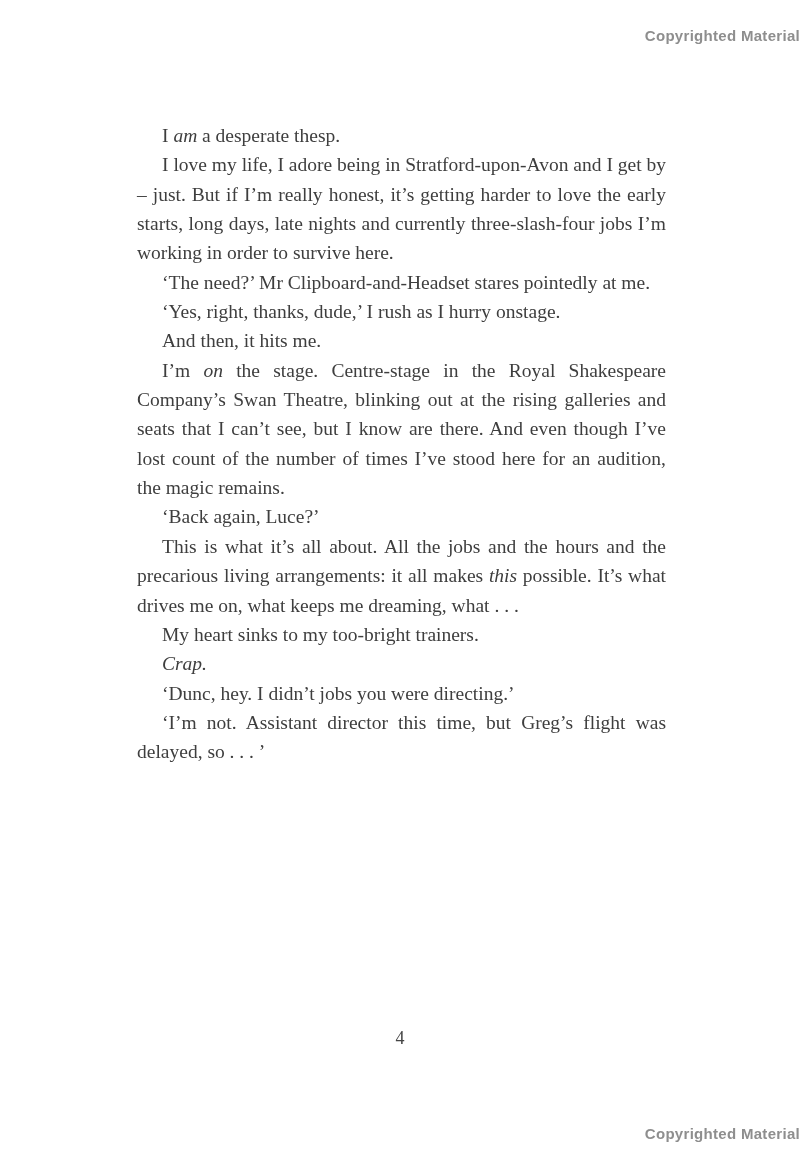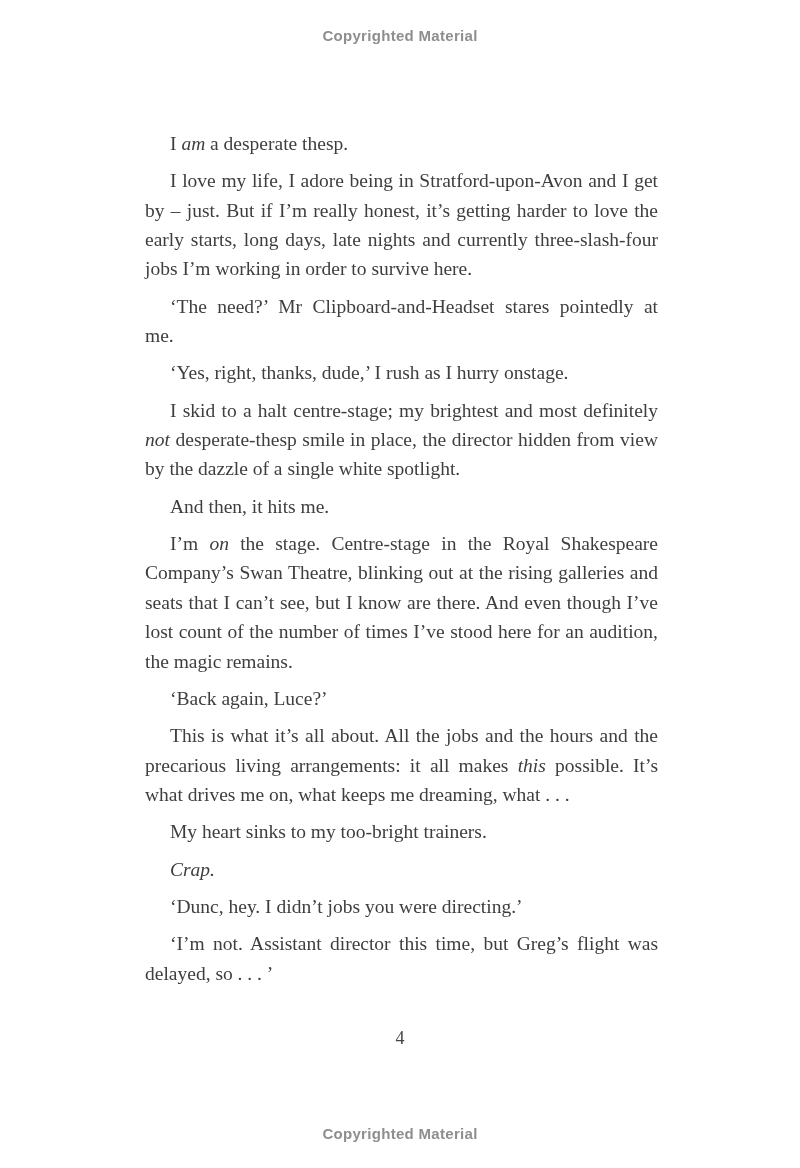--- a/index.html
+++ b/index.html
@@ -11,41 +11,41 @@
     height: 1168px;
     background: #ffffff;
     position: relative;
     overflow: hidden;
     font-family: "Liberation Serif", "DejaVu Serif", serif;
   }
   .banner {
     position: absolute;
     left: 0;
     width: 800px;
-    text-align: center;
+    text-align: right;
     font-family: "Liberation Sans", "DejaVu Sans", sans-serif;
     font-weight: 700;
     font-size: 15px;
     letter-spacing: 0.3px;
     color: #8e8e8e;
   }
   .banner-top { top: 27px; }
   .banner-bottom { top: 1125px; }
   .text-block {
     position: absolute;
     left: 137px;
     width: 529px;
     top: 121px;
     font-size: 19.5px;
     line-height: 29.35px;
     color: #3e3e3e;
     text-align: justify;
   }
   .text-block p {
-    margin: 8px;
+    margin: 0;
     padding: 0;
     text-indent: 25px;
   }
   .text-block em {
     font-style: italic;
   }
   .page-number {
     position: absolute;
     top: 1028px;
     left: 0;
@@ -58,21 +58,20 @@
 </head>
 <body>
 
 <div class="banner banner-top">Copyrighted Material</div>
 
 <main class="text-block" id="paragraphs-container">
     <p><span>I </span><em>am</em><span> a desperate thesp.</span></p>
     <p><span>I love my life, I adore being in Stratford-upon-Avon and I get by – just. But if I’m really honest, it’s getting harder to love the early starts, long days, late nights and currently three-slash-four jobs I’m working in order to survive here.</span></p>
     <p><span>‘The need?’ Mr Clipboard-and-Headset stares pointedly at me.</span></p>
     <p><span>‘Yes, right, thanks, dude,’ I rush as I hurry onstage.</span></p>
-    <p><span>I skid to a halt centre-stage; my brightest and most definitely </span><em>not</em><span> desperate-thesp smile in place, the director hidden from view by the dazzle of a single white spotlight.</span></p>
     <p><span>And then, it hits me.</span></p>
     <p><span>I’m </span><em>on</em><span> the stage. Centre-stage in the Royal Shakespeare Company’s Swan Theatre, blinking out at the rising galleries and seats that I can’t see, but I know are there. And even though I’ve lost count of the number of times I’ve stood here for an audition, the magic remains.</span></p>
     <p><span>‘Back again, Luce?’</span></p>
     <p><span>This is what it’s all about. All the jobs and the hours and the precarious living arrangements: it all makes </span><em>this</em><span> possible. It’s what drives me on, what keeps me dreaming, what . . .</span></p>
     <p><span>My heart sinks to my too-bright trainers.</span></p>
     <p><em>Crap.</em></p>
     <p><span>‘Dunc, hey. I didn’t jobs you were directing.’</span></p>
     <p><span>‘I’m not. Assistant director this time, but Greg’s flight was delayed, so . . . ’</span></p>
   </main>
 

